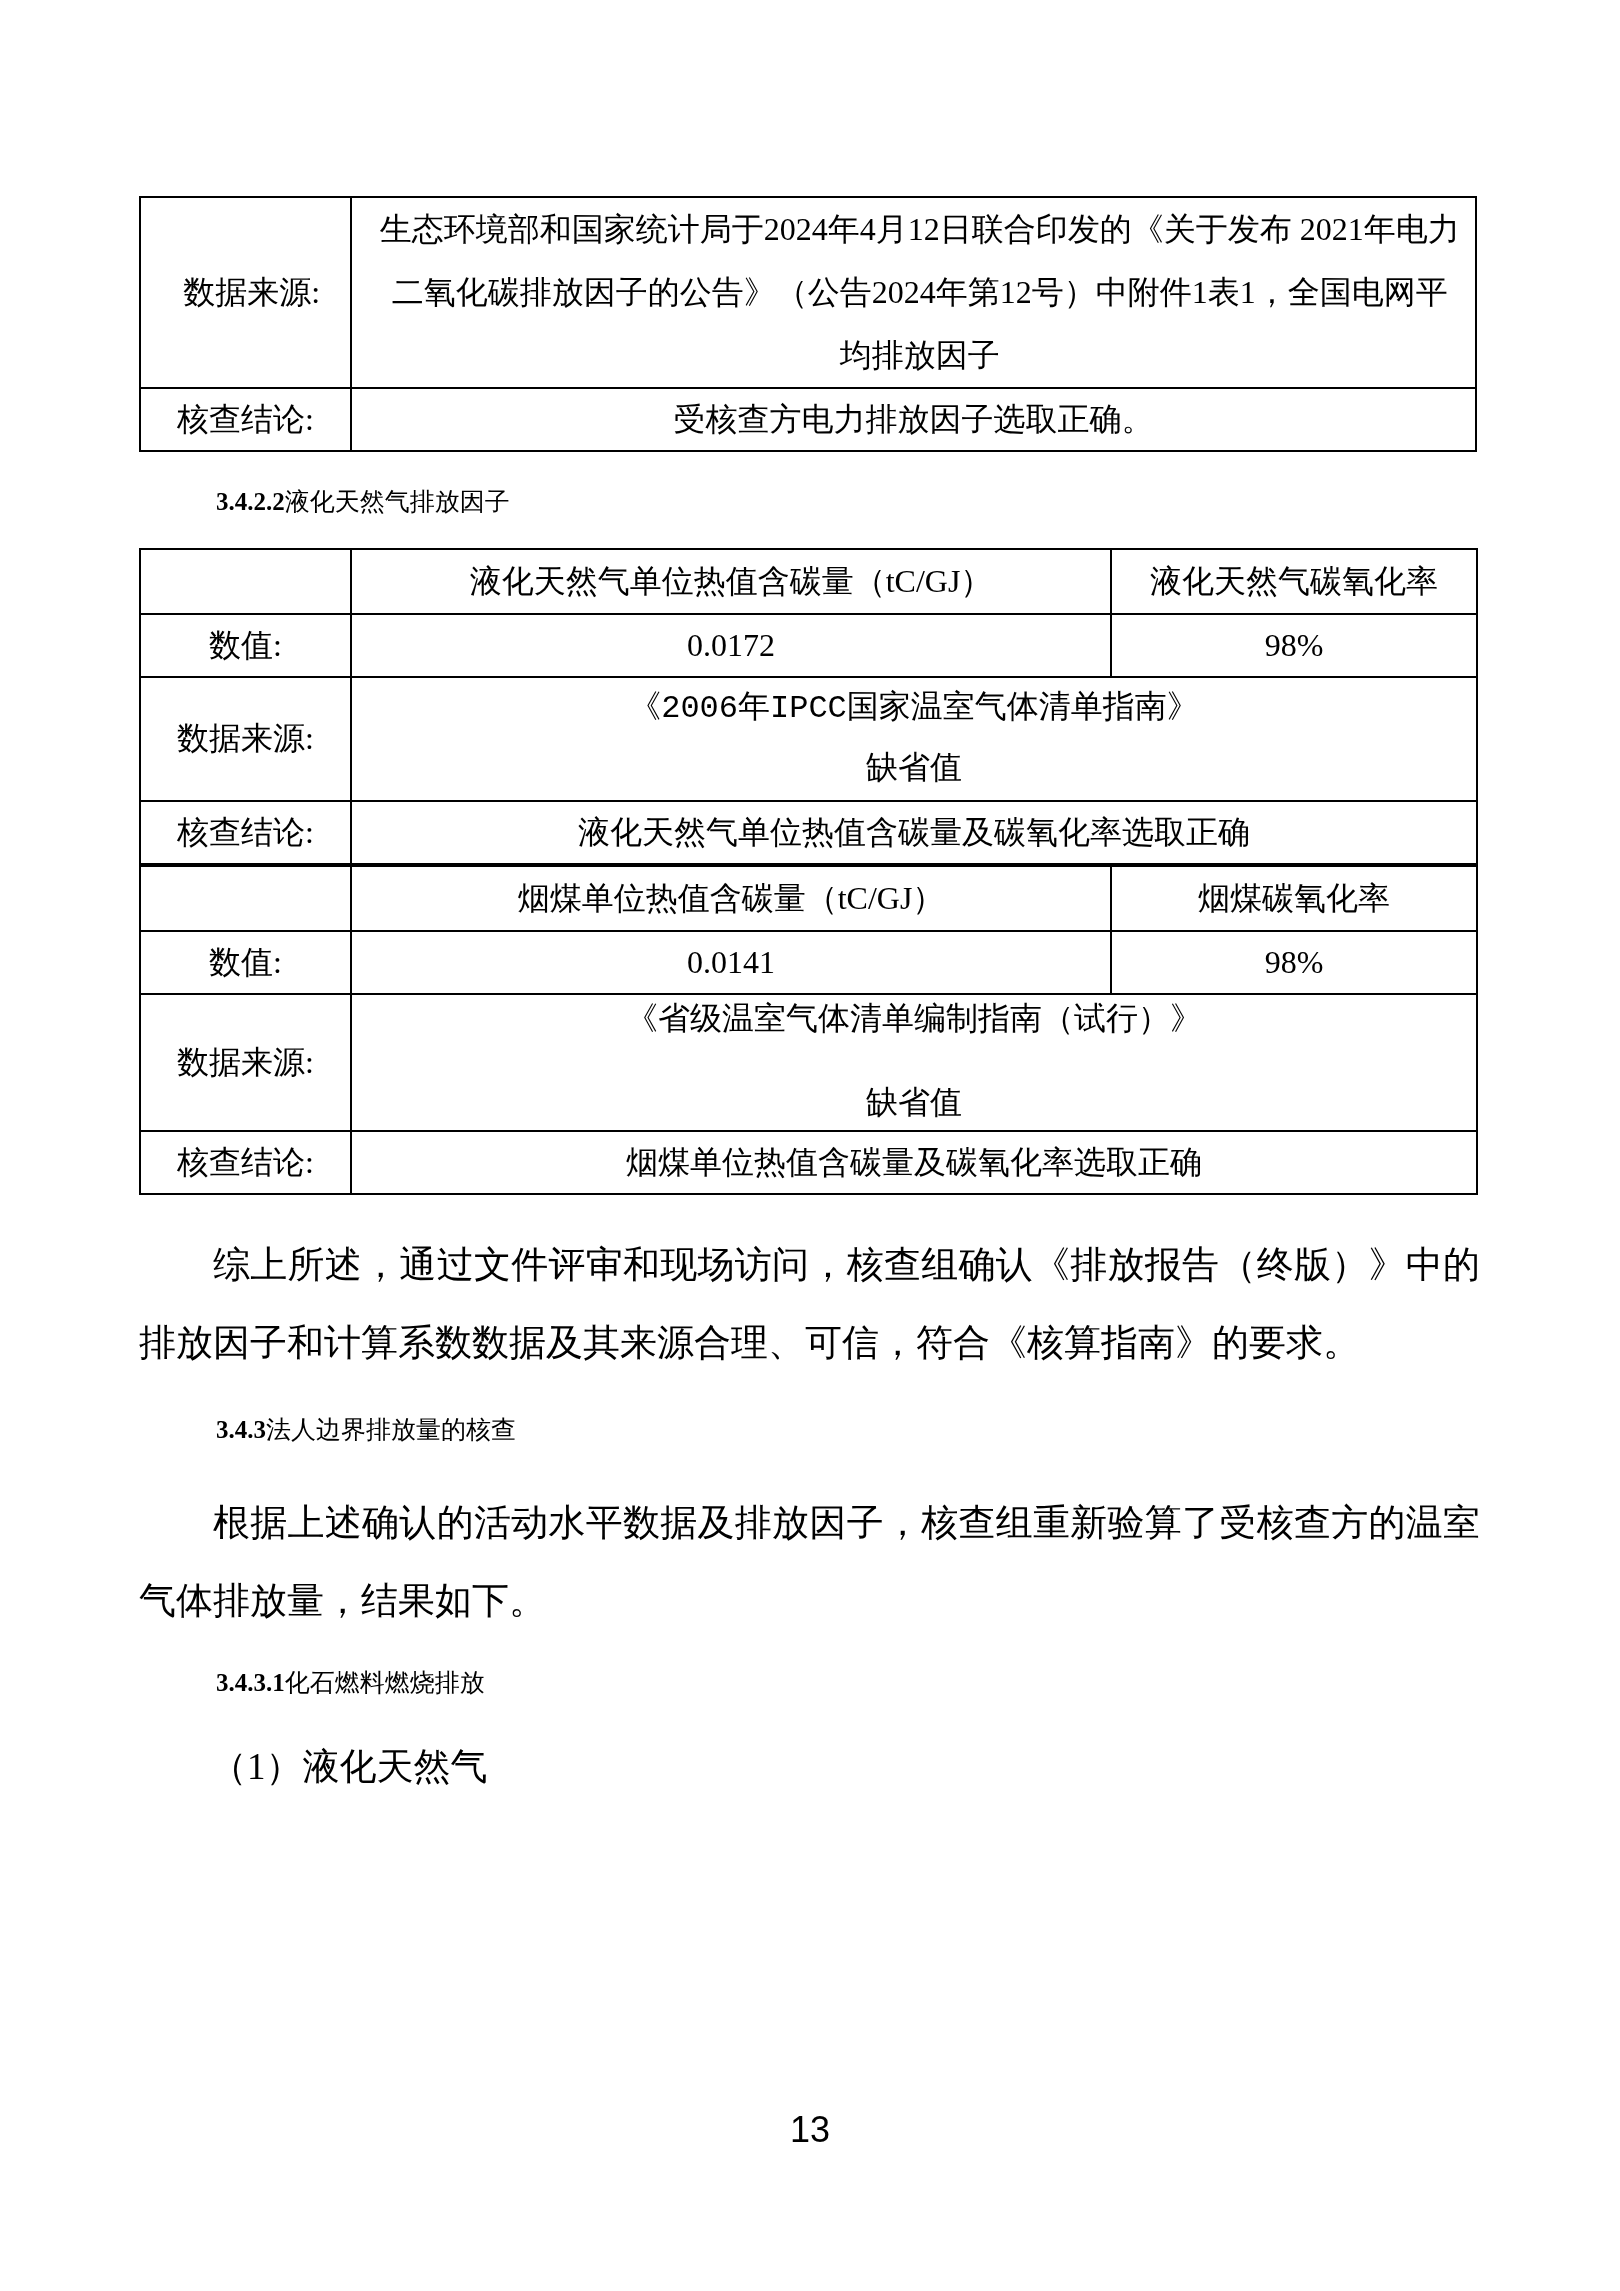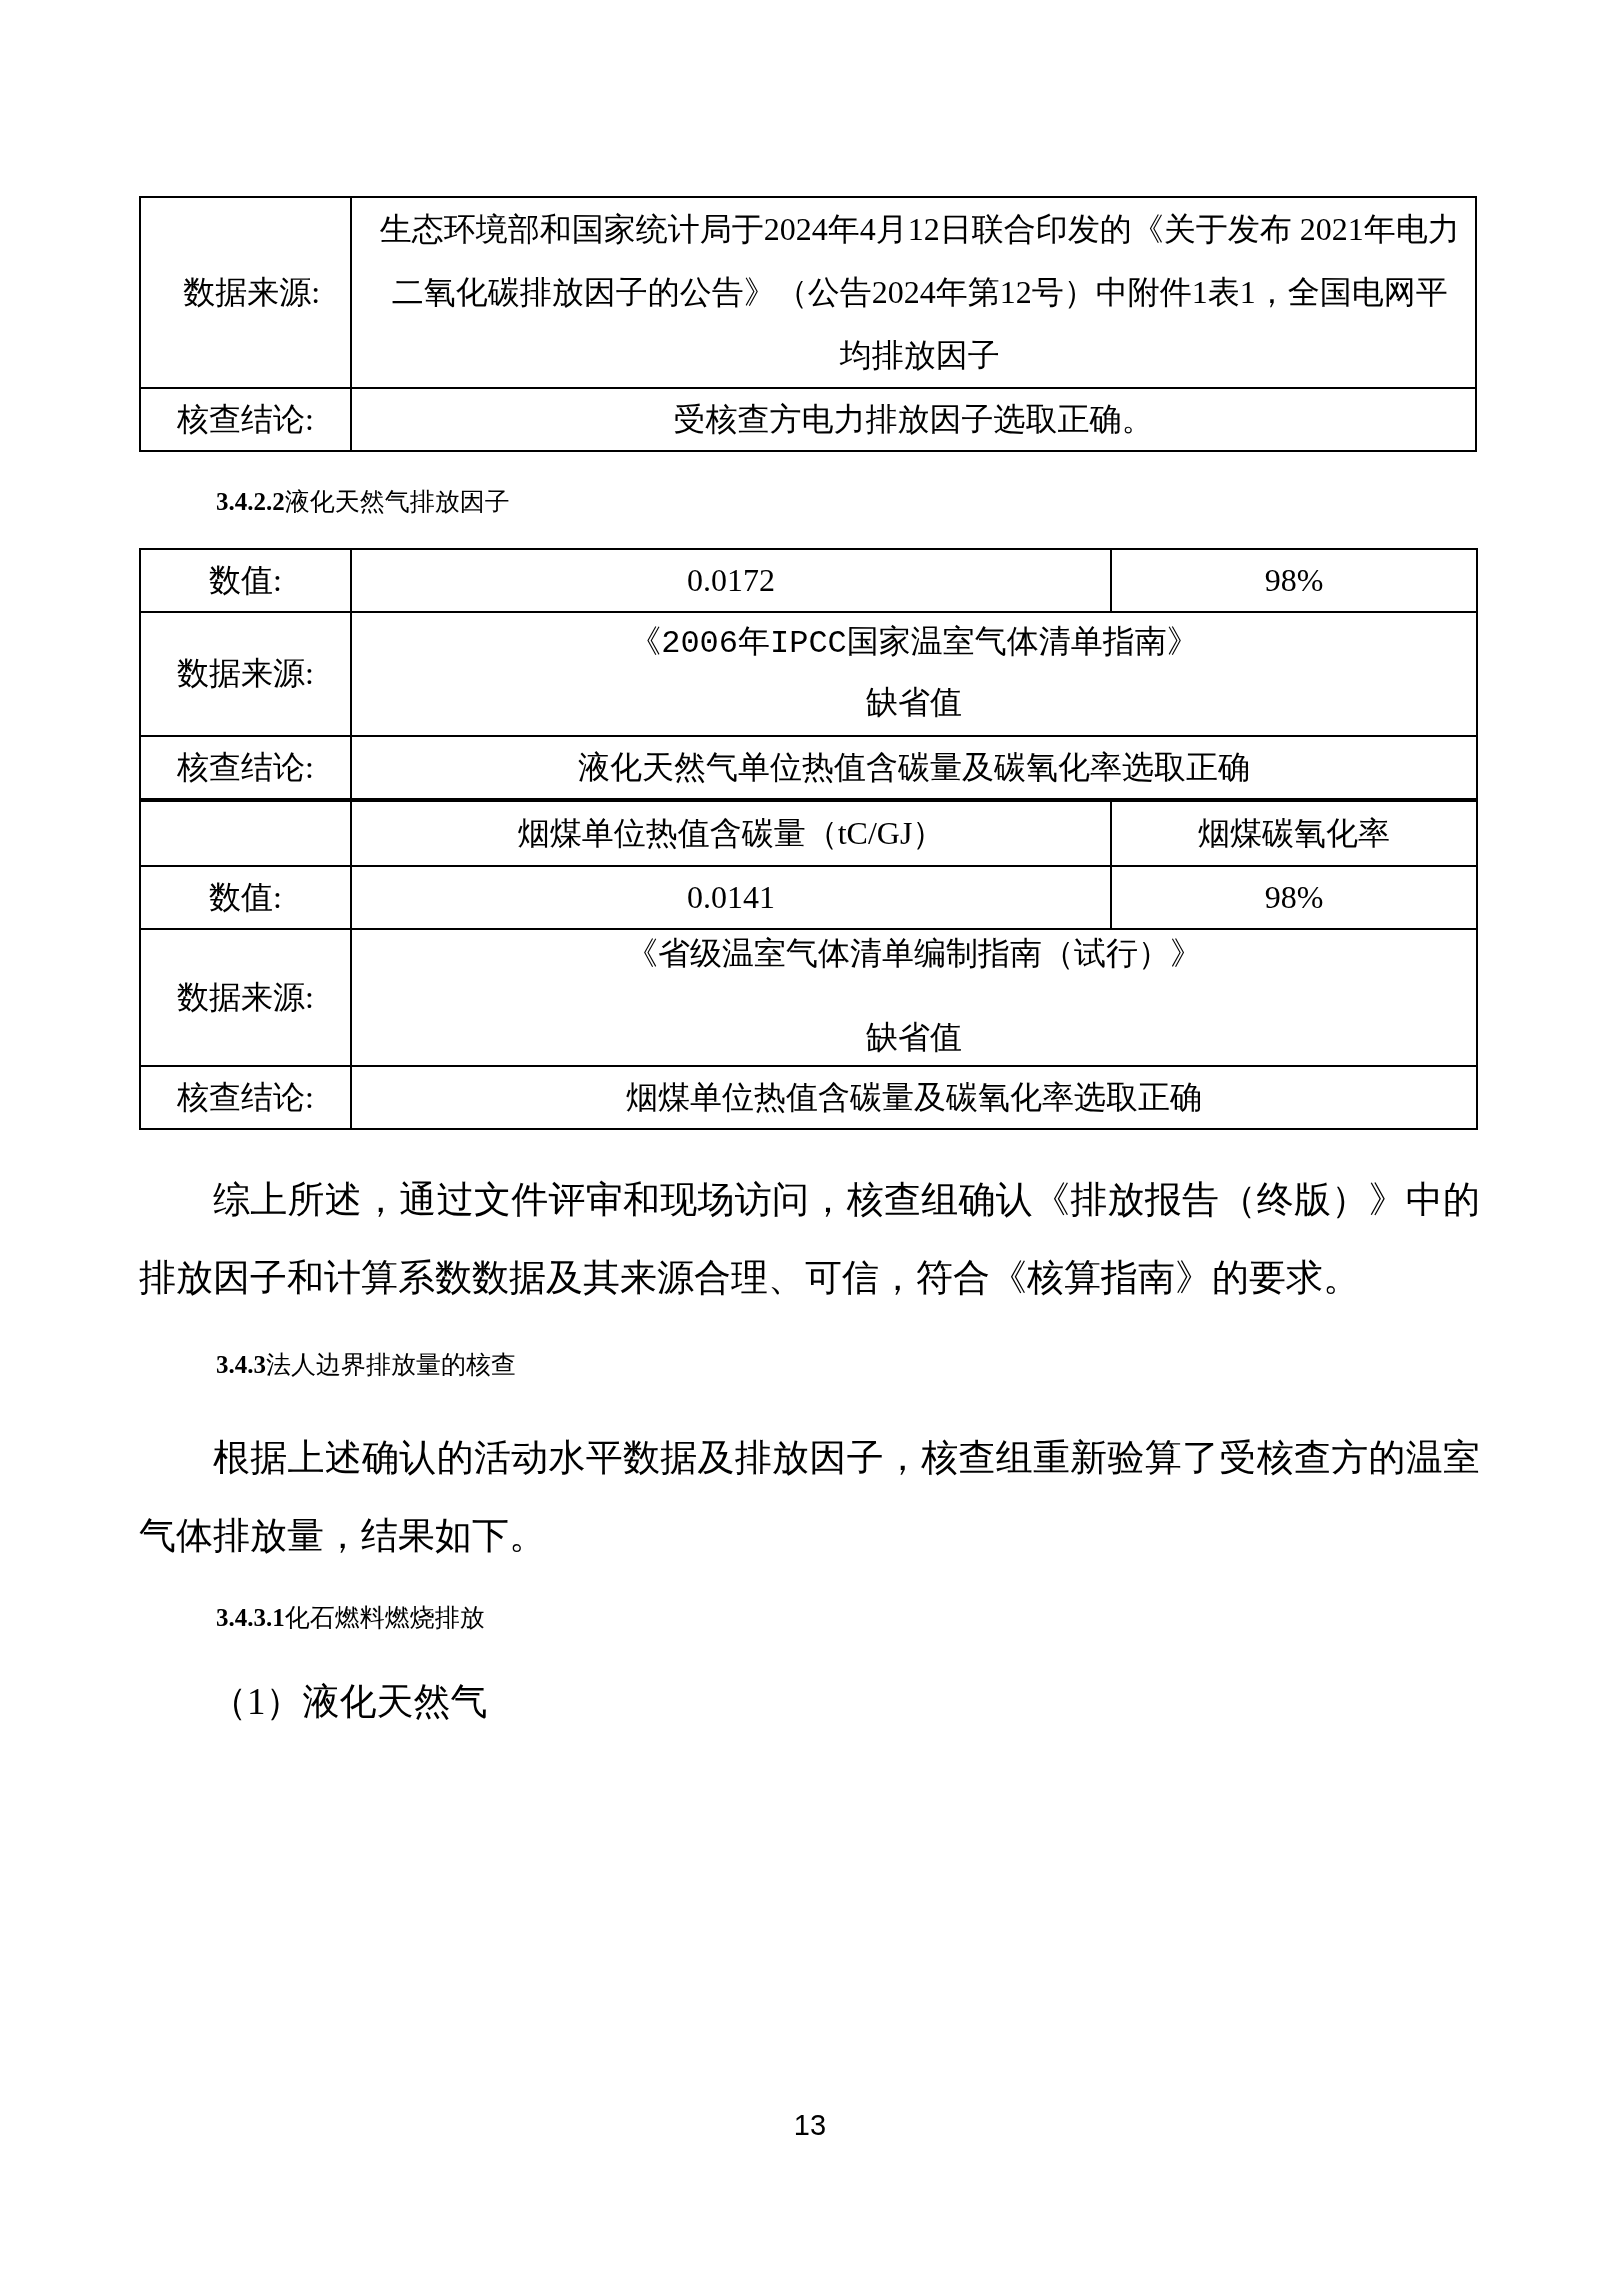--- a/index.html
+++ b/index.html
@@ -80,21 +80,21 @@
     line-height: 47px;
     text-indent: 71px;
   }
 
   .page-num {
     position: absolute;
     top: 2109px;
     left: 0;
     width: 100%;
     text-align: center;
-    font-size: 29px;
+    font-size: 36px;
     font-family: "Liberation Sans", "DejaVu Sans", sans-serif;
   }
 </style>
 </head>
 <body>
 
 <div class="page">
 
   <table class="doc-table tbl-electricity">
     <colgroup>
@@ -119,20 +119,25 @@
     <span class="num">3.4.2.2</span><span>液化天然气排放因子</span>
   </div>
 
   <table class="doc-table">
     <colgroup>
         <col style="width:211px">
         <col style="width:760px">
         <col style="width:366px">
       </colgroup>
     <tbody>
+        <tr class="r-head">
+      <td></td>
+      <td>液化天然气单位热值含碳量（tC/GJ）</td>
+      <td>液化天然气碳氧化率</td>
+    </tr>
     <tr class="r-value">
       <td>数值:</td>
       <td>0.0172</td>
       <td>98%</td>
     </tr>
     <tr class="r-source2">
       <td>数据来源:</td>
       <td colspan="2">
         <div class="src-line">《2006年IPCC国家温室气体清单指南》</div>
         <div class="src-line gap-small">缺省值</div>

